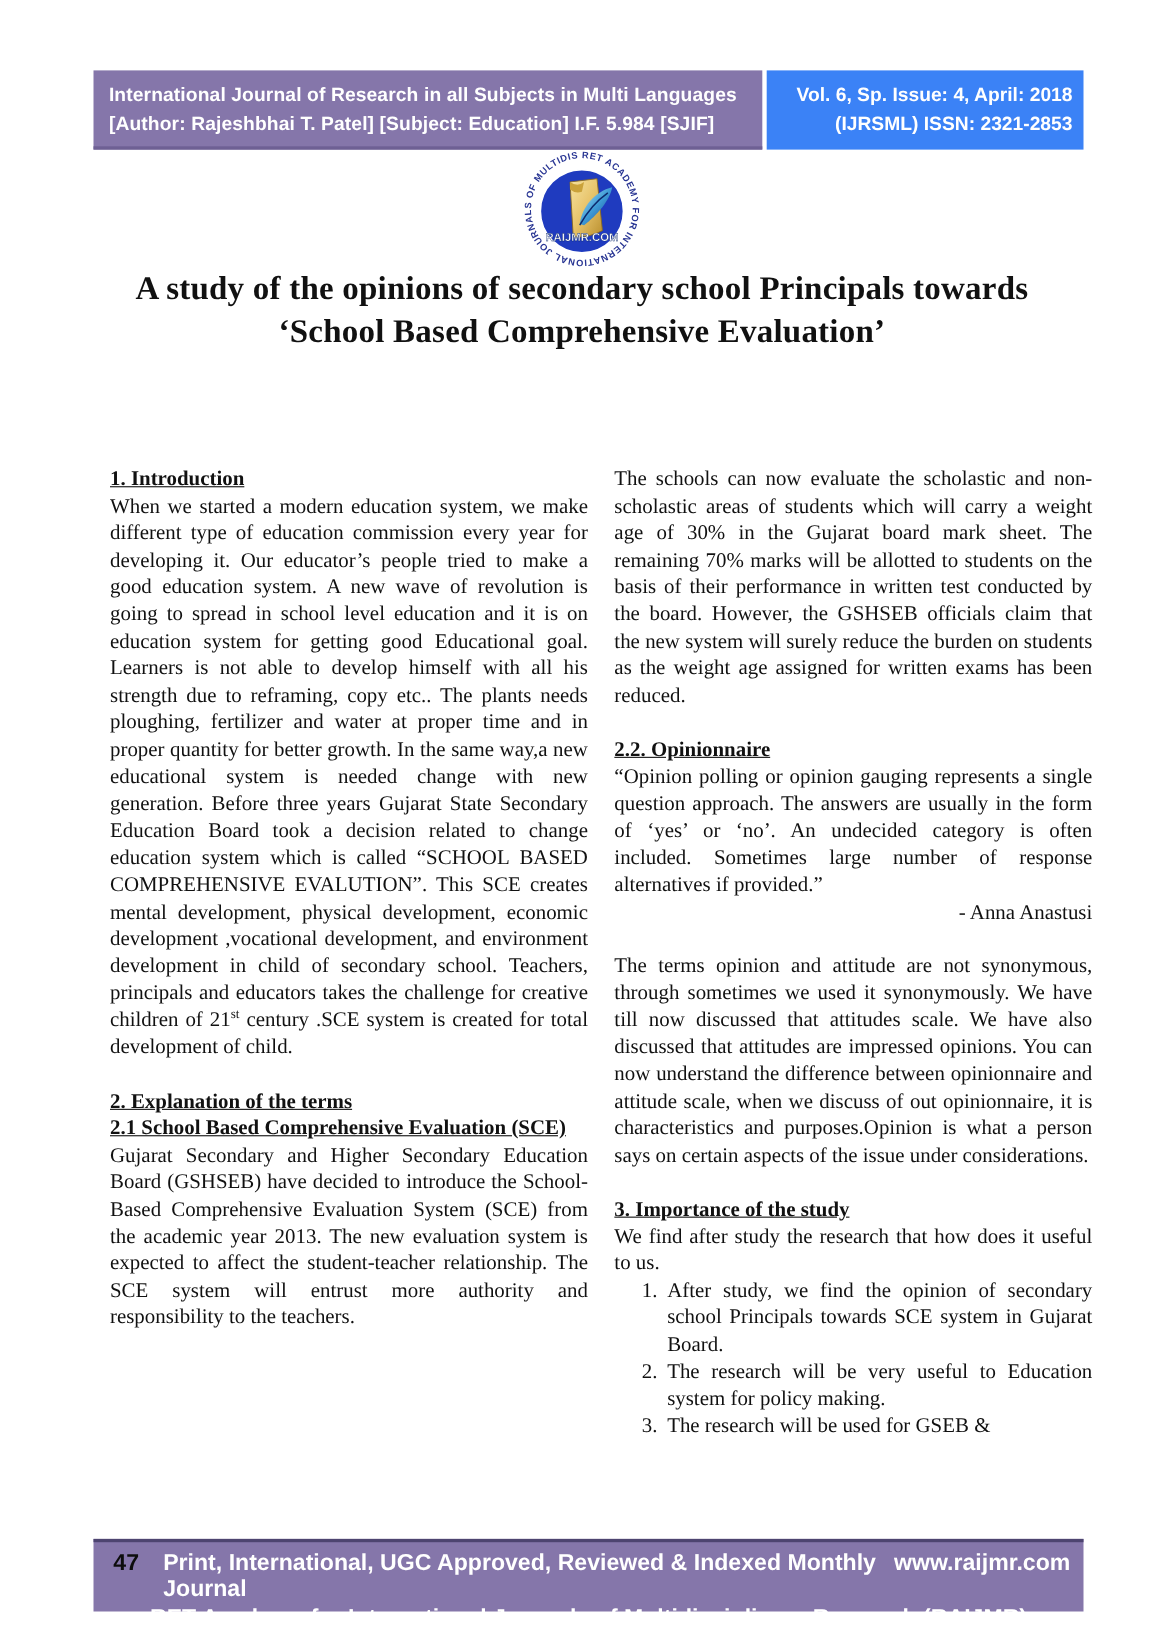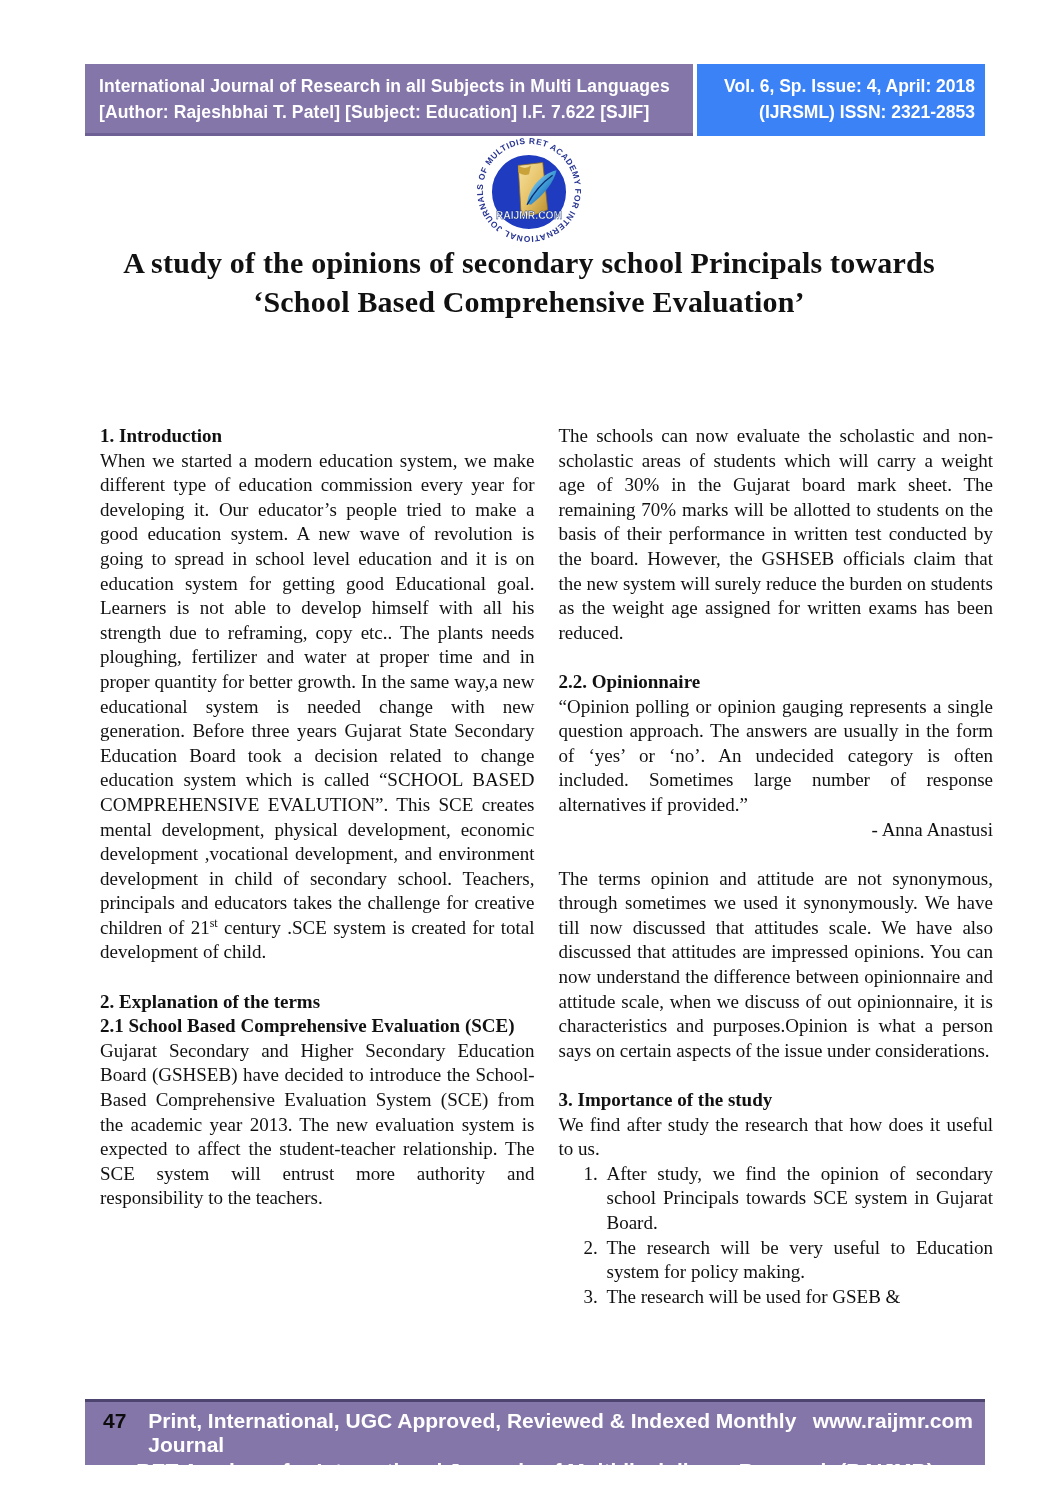--- a/index.html
+++ b/index.html
@@ -25,21 +25,21 @@
          font-weight:bold;font-size:30px;line-height:39px;letter-spacing:.2px;}
   .byline{position:absolute;left:0;top:338px;width:100%;text-align:center;line-height:21px;}
   .byline .name{font-size:19px;}
   .byline .sub{font-size:16.5px;}
 
   
   .columns{position:absolute;left:100px;top:424px;width:893px;display:flex;gap:24px;}
   .col{width:438px;font-size:19px;line-height:24.6px;text-align:justify;}
   .col p{margin:0;}
   .col .sec-gap{height:24.6px;}
-  .h{font-weight:bold;}
+  .h{font-weight:bold;text-decoration:underline;}
   .quote-attrib{text-align:right;}
   ol.importance{margin:0;padding-left:44px;}
   ol.importance li{padding-left:4px;}
   sup{font-size:12px;vertical-align:super;line-height:0;}
 
   
   .footer-band{position:absolute;left:85px;top:1399px;width:900px;height:63px;
                background:#8576aa;border-top:3px solid #4d4470;
                font-family:"Liberation Sans", sans-serif;font-weight:bold;
                color:#fff;font-size:21px;}
@@ -50,21 +50,21 @@
   .footer-line2{text-align:center;margin-top:2px;}
 </style>
 </head>
 <body>
 
 <div class="page">
 
   <div class="header-band">
     <div class="header-left">
       <div>International Journal of Research in all Subjects in Multi Languages</div>
-      <div>[Author: Rajeshbhai T. Patel] [Subject: Education] I.F. 7.622 [SJIF]</div>
+      <div>[Author: Rajeshbhai T. Patel] [Subject: Education] I.F. 5.984 [SJIF]</div>
     </div>
     <div class="header-right">
       <div>Vol. 6, Sp. Issue: 4, April: 2018</div>
       <div>(IJRSML) ISSN: 2321-2853</div>
     </div>
   </div>
 
   <div class="logo-wrap">
     <svg width="118" height="112" viewBox="0 0 120 114">
       <defs>

